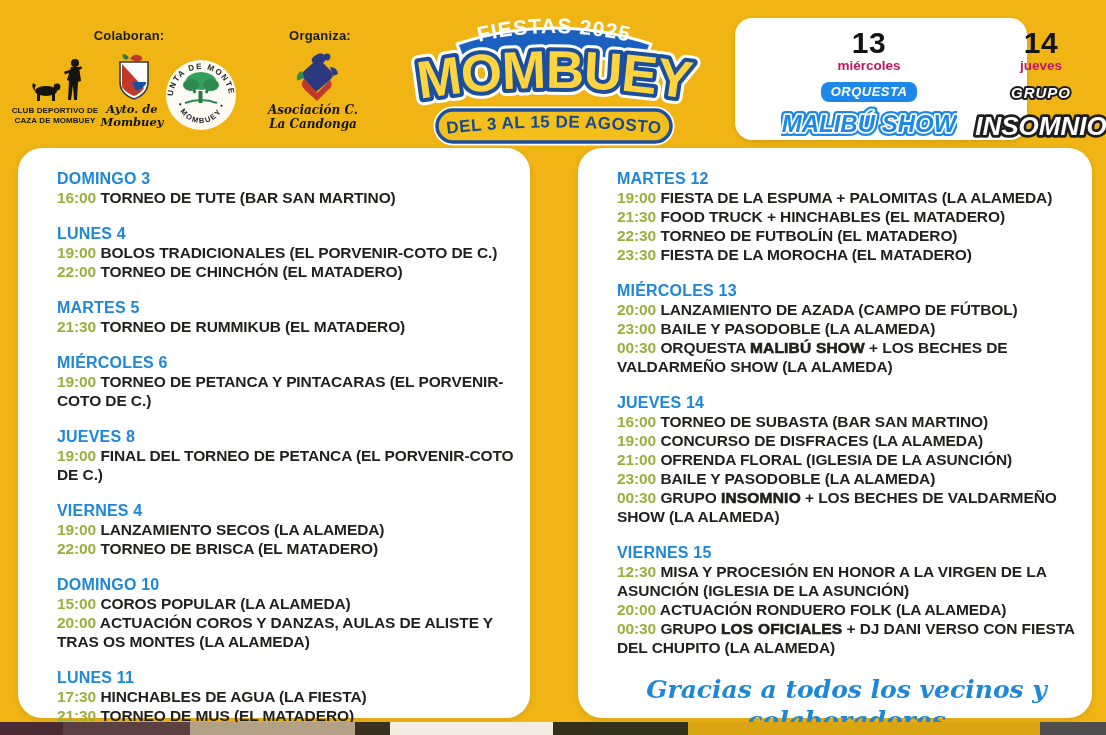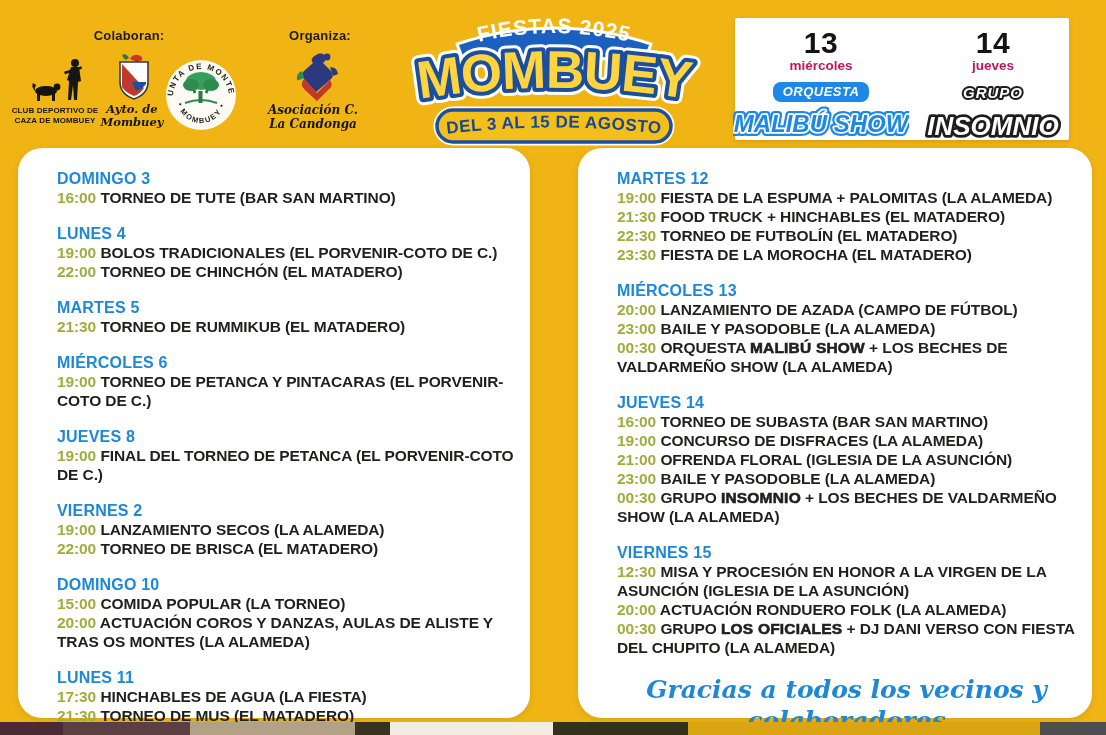--- a/index.html
+++ b/index.html
@@ -21,23 +21,23 @@
   #ayto-caption{left:92px;top:103px;width:80px;font-size:11.5px;line-height:13px;}
   #candonga-caption{left:266px;top:103px;width:94px;font-size:12px;line-height:14px;}
   .hdr-logo{position:absolute;}
   #caza-logo{left:28px;top:57px;}
   #ayto-logo{left:112px;top:53px;}
   #junta-logo{left:165px;top:59px;}
   #candonga-logo{left:286px;top:51px;}
   #brand-logo{position:absolute;left:393px;top:2px;}
 
   
-  .hl-card{position:absolute;left:735px;top:18px;width:334px;height:122px;background:var(--panel);
-    border-radius:2px;display:flex;justify-content:space-around;align-items:flex-start;padding-top:10px;
-    box-shadow:0 2px 5px rgba(90,60,0,.18);}
+  .hl-card{position:absolute;left:735px;top:18px;width:292px;height:122px;background:var(--panel);
+    border-radius:17px;display:flex;justify-content:space-around;align-items:flex-start;padding-top:10px;
+    box-shadow:0 2px 5px rgba(90,60,0,.18);padding-left:48px;}
   .hl-col{display:flex;flex-direction:column;align-items:center;width:172px;}
   .hl-number{font-size:30px;font-weight:800;color:#141414;line-height:30px;letter-spacing:.5px;}
   .hl-weekday{font-size:13.5px;font-weight:bold;color:#be185d;line-height:15px;}
   .hl-tag-blue{margin-top:9px;background:var(--highlight-blue);color:#fff;font-size:13px;font-weight:800;
     font-style:italic;padding:2px 10px 3px;border-radius:8px;letter-spacing:.5px;
     box-shadow:0 0 0 2.5px #ffffff,0 0 0 4px #aederff;}
   .hl-name-svg{margin-top:4px;}
   .grupo-svg{margin-top:9px;}
   svg text{font-family:"Liberation Sans",sans-serif;}
   .mal-under{font-size:24px;font-weight:800;font-style:italic;stroke:#1e88e8;stroke-width:8;fill:#1e88e8;paint-order:stroke;stroke-linejoin:round;}
@@ -198,27 +198,27 @@
       </section>
       <section class="day-section">
         <h3 class="day-heading">MIÉRCOLES 6</h3>
         <p class="event-line"><span class="event-time">19:00</span> <span class="event-text">TORNEO DE PETANCA Y PINTACARAS (EL PORVENIR-COTO DE C.)</span></p>
       </section>
       <section class="day-section">
         <h3 class="day-heading">JUEVES 8</h3>
         <p class="event-line"><span class="event-time">19:00</span> <span class="event-text">FINAL DEL TORNEO DE PETANCA (EL PORVENIR-COTO DE C.)</span></p>
       </section>
       <section class="day-section">
-        <h3 class="day-heading">VIERNES 2</h3>
+        <h3 class="day-heading">VIERNES 4</h3>
         <p class="event-line"><span class="event-time">19:00</span> <span class="event-text">LANZAMIENTO SECOS (LA ALAMEDA)</span></p>
         <p class="event-line"><span class="event-time">22:00</span> <span class="event-text">TORNEO DE BRISCA (EL MATADERO)</span></p>
       </section>
       <section class="day-section">
         <h3 class="day-heading">DOMINGO 10</h3>
-        <p class="event-line"><span class="event-time">15:00</span> <span class="event-text">COMIDA POPULAR (LA TORNEO)</span></p>
+        <p class="event-line"><span class="event-time">15:00</span> <span class="event-text">COROS POPULAR (LA ALAMEDA)</span></p>
         <p class="event-line"><span class="event-time">20:00</span> <span class="event-text">ACTUACIÓN COROS Y DANZAS, AULAS DE ALISTE Y TRAS OS MONTES (LA ALAMEDA)</span></p>
       </section>
       <section class="day-section">
         <h3 class="day-heading">LUNES 11</h3>
         <p class="event-line"><span class="event-time">17:30</span> <span class="event-text">HINCHABLES DE AGUA (LA FIESTA)</span></p>
         <p class="event-line"><span class="event-time">21:30</span> <span class="event-text">TORNEO DE MUS (EL MATADERO)</span></p>
         <p class="event-line"><span class="event-time">22:30</span> <span class="event-text">CLUEDO (LA ALAMEDA)</span></p>
       </section>
     </div>
   <div class="panel" id="right-panel">

